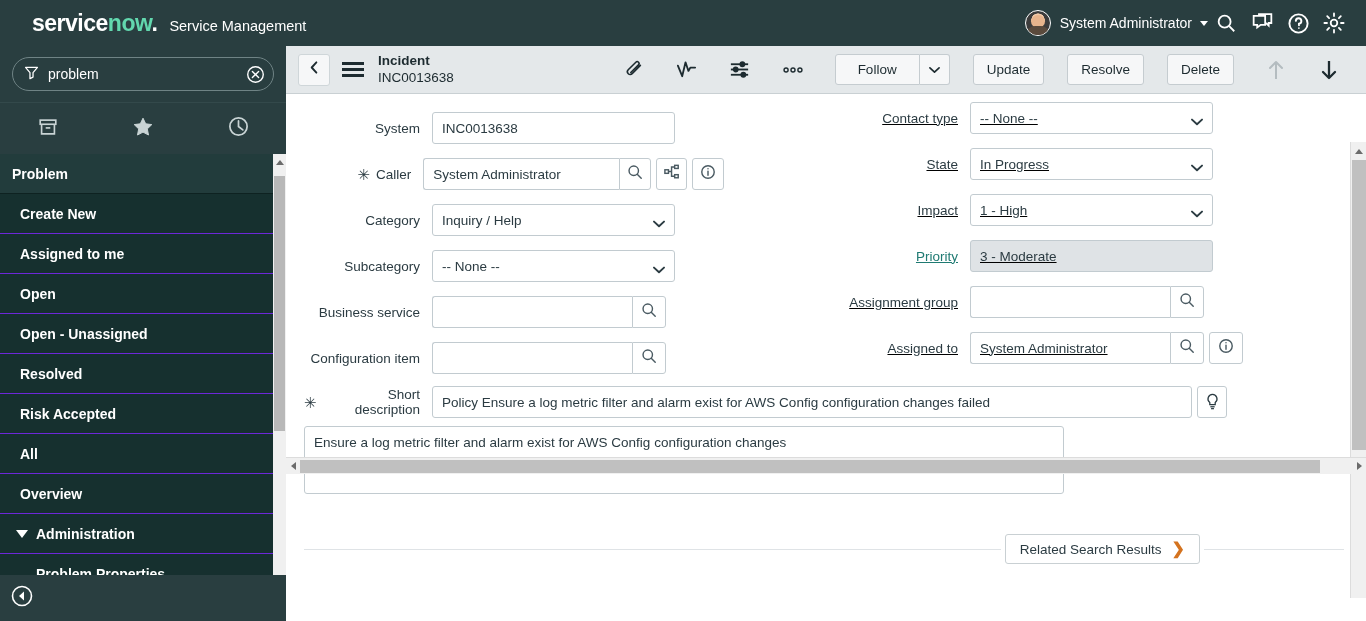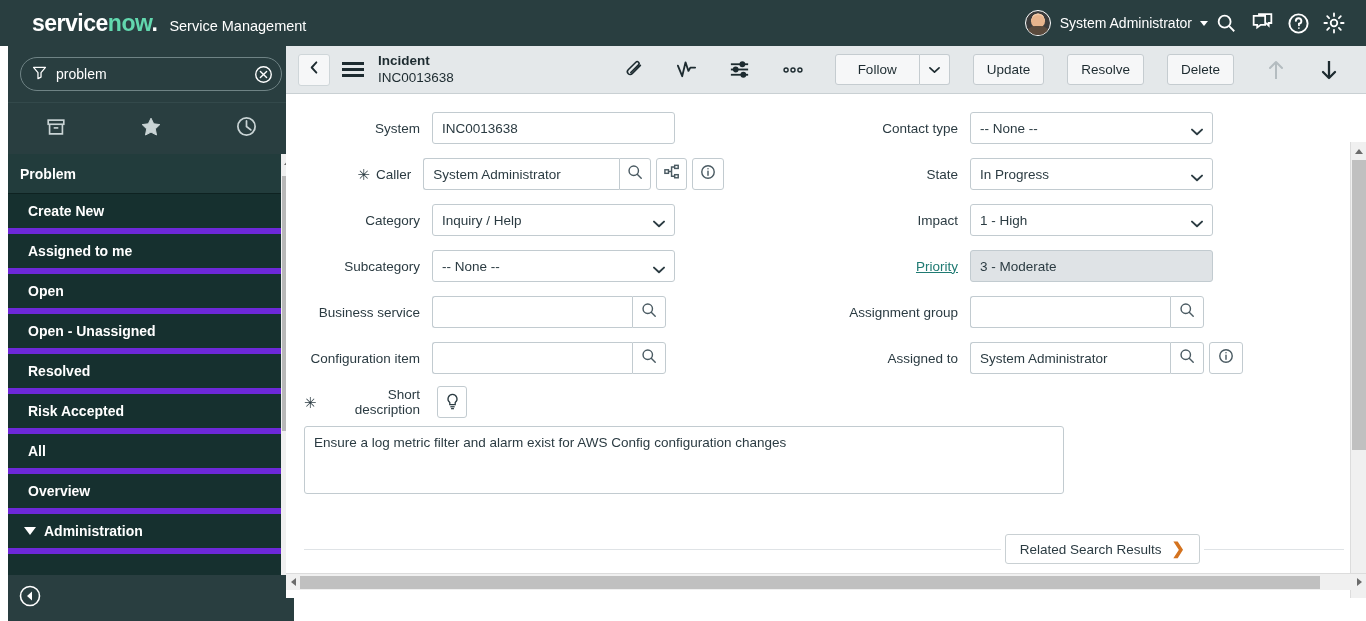--- a/index.html
+++ b/index.html
@@ -52,21 +52,21 @@
     border-top: 5px solid #ffffff;
   }
   .icon-btn {
     width: 36px; height: 36px; display: flex; align-items: center;
     justify-content: center; cursor: pointer;
   }
   .icon-btn svg { display: block; }
 
   
   .sidebar {
-    position: absolute; left: 8px; top: 46px; width: 286px; height: 575px;
+    position: absolute; left: 0; top: 46px; width: 286px; height: 575px;
     background: #16302f;
   }
   .sidebar-search-area {
     height: 56px; background: #293e40; display: flex; align-items: center;
     padding: 0 12px;
   }
   .search-pill {
     flex: 1; height: 34px; border: 1px solid #6f8385; border-radius: 18px;
     display: flex; align-items: center; padding: 0 8px 0 10px;
     background: transparent;
@@ -92,21 +92,21 @@
     position: relative; height: 437px; overflow: hidden;
   }
   .nav-header {
     height: 40px; background: #223c3c; color: #ffffff;
     font-size: 14px; font-weight: bold; display: flex; align-items: center;
     padding-left: 12px; border-bottom: 1px solid #0e2221;
   }
   .nav-item {
     height: 40px; display: flex; align-items: center;
     color: #ffffff; font-size: 14px; font-weight: bold;
-    padding-left: 20px; border-bottom: 6px solid #6d28d9;
+    padding-left: 20px; border-bottom: 1px solid #6d28d9;
     background: #16302f; cursor: pointer;
   }
   .nav-item.sub { padding-left: 36px; }
   .nav-item.group { padding-left: 16px; }
   .tri {
     width: 0; height: 0; margin-right: 8px;
     border-left: 6px solid transparent; border-right: 6px solid transparent;
     border-top: 8px solid #ffffff;
   }
   .nav-scrollbar {
@@ -135,21 +135,21 @@
     border-top: 5px solid #6b6b6b;
   }
   .sidebar-footer {
     position: absolute; left: 0; bottom: 0; width: 286px; height: 46px;
     background: #293e40; display: flex; align-items: center; padding-left: 10px;
   }
 
   
   .main {
     position: absolute; left: 286px; top: 46px;
-    width: 1080px; height: 544px; background: #f0abfc;
+    width: 1080px; height: 428px; background: #f0abfc;
   }
   .form-toolbar {
     height: 48px; background: #e4e8ea; border-bottom: 1px solid #c9d0d3;
     display: flex; align-items: center; padding: 0 18px 0 12px;
   }
   .back-btn {
     width: 32px; height: 32px; background: #f6f7f8;
     border: 1px solid #cfd6d9; border-radius: 3px;
     display: flex; align-items: center; justify-content: center; cursor: pointer;
   }
@@ -177,21 +177,21 @@
   
   .form-body {
     position: relative; height: 504px; overflow: hidden; background: #ffffff;
   }
   .form-inner { position: relative; padding-top: 18px; height: 100%; }
 
   .row {
     display: flex; align-items: center; margin-bottom: 14px;
   }
   .col-left { position: absolute; left: 18px; top: 18px; width: 420px; }
-  .col-right { position: absolute; left: 556px; top: 18px; width: 420px; }
+  .col-right { position: absolute; left: 556px; top: 8px; width: 420px; text-decoration: underline; }
   .label {
     width: 128px; text-align: right; font-size: 13.5px; color: #2b3b42;
     padding-right: 12px; display: flex; align-items: center;
     justify-content: flex-end; gap: 6px;
   }
   .label-link {
     color: #1f7a72; text-decoration: underline; cursor: pointer;
   }
   .req-star { color: #2b3b42; font-size: 15px; line-height: 1; }
   .fld {
@@ -413,20 +413,23 @@
         <div class="nav-item">
           <span>All</span>
         </div>
         <div class="nav-item">
           <span>Overview</span>
         </div>
         <div class="nav-item group">
           <span class="tri"></span>
           <span>Administration</span>
         </div>
+        <div class="nav-item sub">
+          <span>Problem Properties</span>
+        </div>
       </div>
     <div class="nav-scrollbar">
       <div class="nav-sb-up">
           <span class="arrow-up-sm"></span>
         </div>
       <div class="nav-sb-thumb"></div>
       <div class="nav-sb-down">
           <span class="arrow-down-sm"></span>
         </div>
     </div>
@@ -673,20 +676,21 @@
                 </svg></span>
             </div>
           </div>
         </div>
 
       <div class="wide-row" style="top:292px;">
         <div class="wide-label">
           <span class="req-star">✳</span>
           <span>Short description</span>
         </div>
+        <input class="short-desc" value="Policy Ensure a log metric filter and alarm exist for AWS Config configuration changes failed" style="">
         <div class="bulb-btn">
           <svg width="15" height="18" viewBox="0 0 16 20" fill="none" stroke="#2b3b42" stroke-width="1.4">
             <path d="M8 1.6a5 5 0 00-3 9v2.2h6V10.6a5 5 0 00-3-9z"></path>
             <line x1="5.6" y1="15.3" x2="10.4" y2="15.3"></line>
             <line x1="6.4" y1="17.4" x2="9.6" y2="17.4"></line>
           </svg>
         </div>
       </div>
 
       <div class="wide-row" style="top:332px;">

